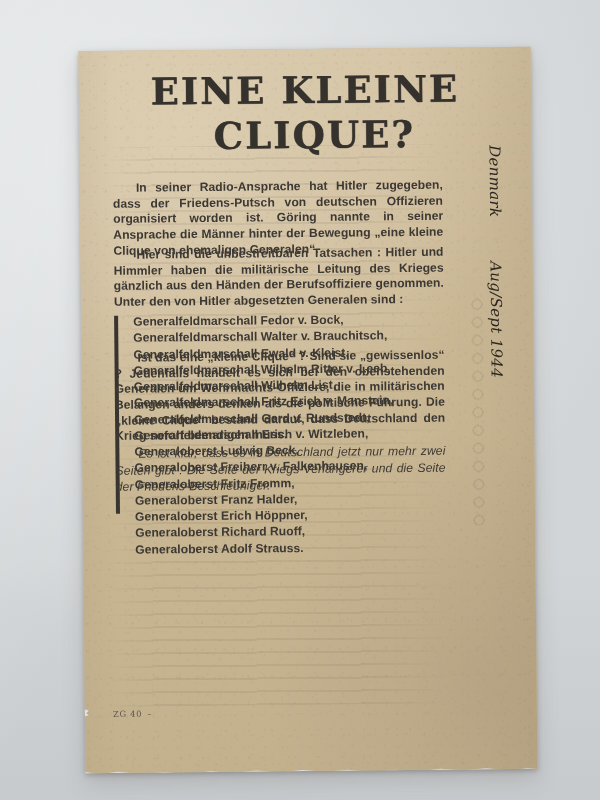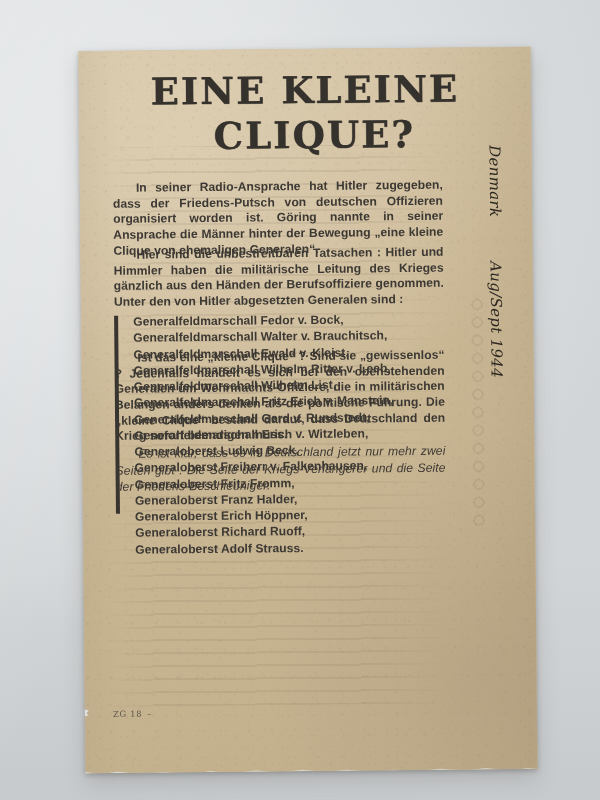--- a/index.html
+++ b/index.html
@@ -279,21 +279,21 @@
           <li>Generaloberst Richard Ruoff,</li>
           <li>Generaloberst Adolf Strauss.</li>
         </ul>
     </div>
 
     <p class="col bold indent" id="para-clique">Ist das eine „kleine Clique“ ? Sind sie „gewissenlos“ ? Jedenfalls handelt es sich bei den obenstehenden Generalen um Wehrmachts-Offiziere, die in militärischen Belangen anders denken als die politische Führung. Die „kleine Clique“ bestand darauf, dass Deutschland den Krieg sofort beendigen muss.</p>
 
     <p class="col reg indent" id="para-closing">Es ist klar, dass es in Deutschland jetzt nur mehr zwei Seiten gibt : Die Seite der Kriegs-Verlängerer und die Seite der Friedens-Beschleuniger.</p>
 
     <div id="imprint">
-      <span>ZG 18</span><span class="tick">–</span>
+      <span>ZG 40</span><span class="tick">–</span>
     </div>
 
   </div>
 
   <div id="annotation">
     <span class="hw" id="ann-place">Denmark</span>
     <span class="hw" id="ann-date">Aug/Sept 1944</span>
   </div>
 
   <div id="grain"></div>

